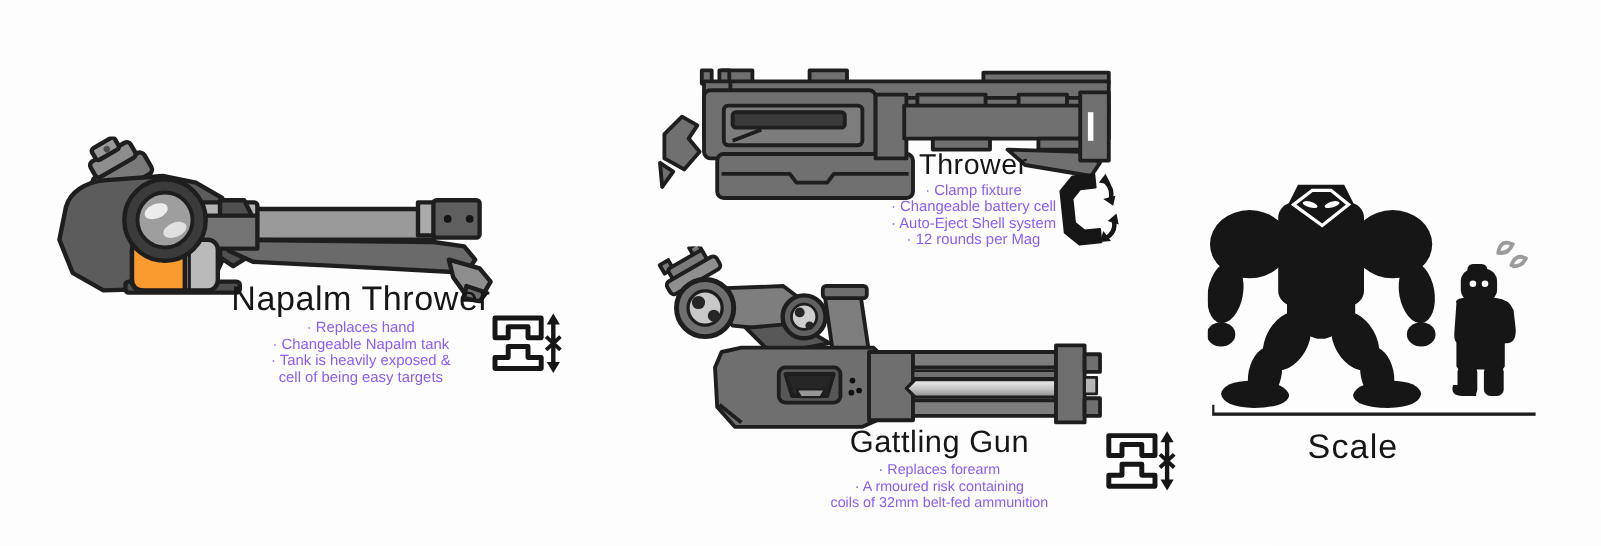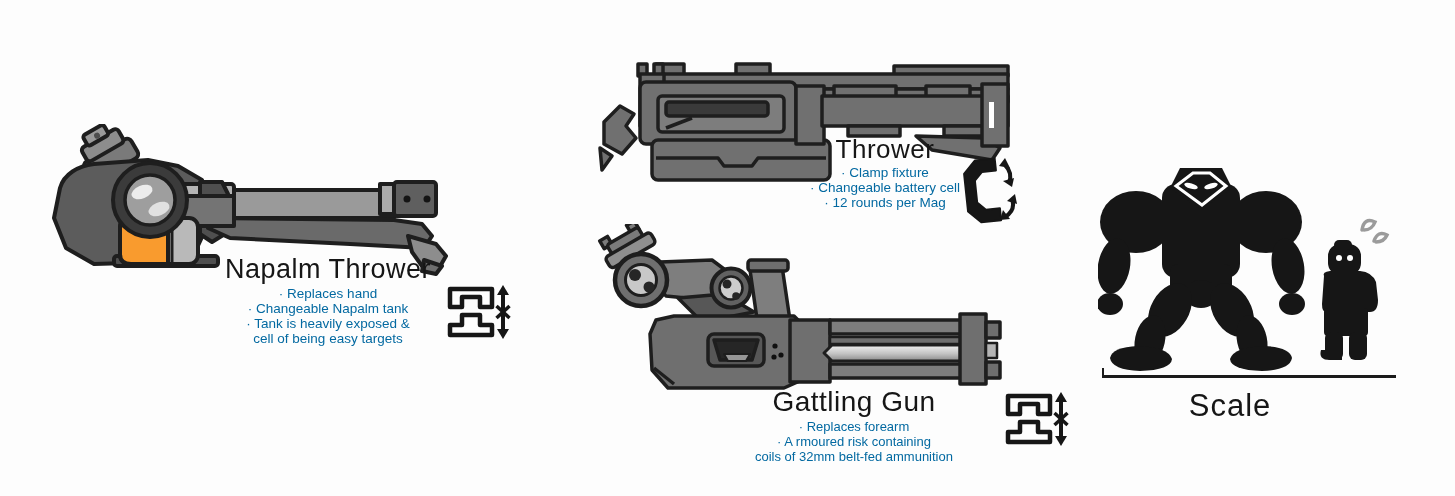--- a/index.html
+++ b/index.html
@@ -10,32 +10,32 @@
   }
   .sheet{
     position:relative;
     width:1455px;height:496px;
     background:#fdfdfd;
     overflow:hidden;
   }
   .abs{position:absolute;}
   .label-block{position:absolute;text-align:center;}
   .wtitle{
-    font-size:27px;
+    font-size:31px;
     line-height:1.0;
     color:#161616;
     letter-spacing:0.5px;
     white-space:nowrap;
   }
   .gat .wtitle{font-size:28px;}
   .bullets{margin-top:3px;}
   .bline{
     font-size:13.5px;
     line-height:15px;
-    color:#0369a1;
+    color:#8b5cf6;
     white-space:nowrap;
   }
   .gat .bline{font-size:13px;}
   .scale-title{
     position:absolute;
     font-size:31px;
     letter-spacing:1px;
     color:#161616;
     text-align:center;
   }
@@ -148,20 +148,21 @@
       <rect x="386" y="28" width="26" height="62" fill="#707070"></rect>
       <rect x="393" y="46" width="5" height="26" fill="#ffffff" stroke="none"></rect>
     </g>
   </svg>
 
   <div class="label-block" style="left:770px;top:136px;width:230px;">
     <div class="wtitle" style="font-size:26px;">Thrower</div>
     <div class="bullets">
       <div class="bline">· Clamp fixture</div>
       <div class="bline">· Changeable battery cell</div>
+      <div class="bline">· Auto-Eject Shell system</div>
       <div class="bline">· 12 rounds per Mag</div>
     </div>
   </div>
 
   <svg class="abs" style="left:958px;top:154px;" width="60" height="74" viewBox="0 0 60 74">
     <g transform="rotate(-6 24 37)">
       <path d="M40,6 L20,6 L8,18 L8,56 L20,68 L40,68 L40,56 L26,56 L18,48 L18,26 L26,18 L40,18 Z" fill="#161616" stroke="#161616" stroke-width="2" stroke-linejoin="round"></path>
     </g>
     <g stroke="#161616" stroke-width="4" fill="none">
       <path d="M47,11 Q55,19 51,29"></path>

